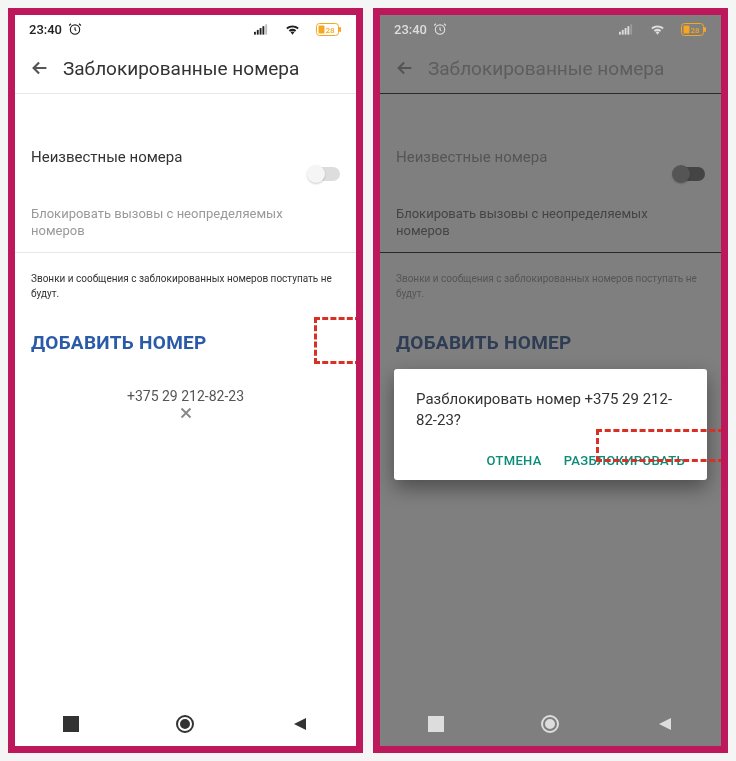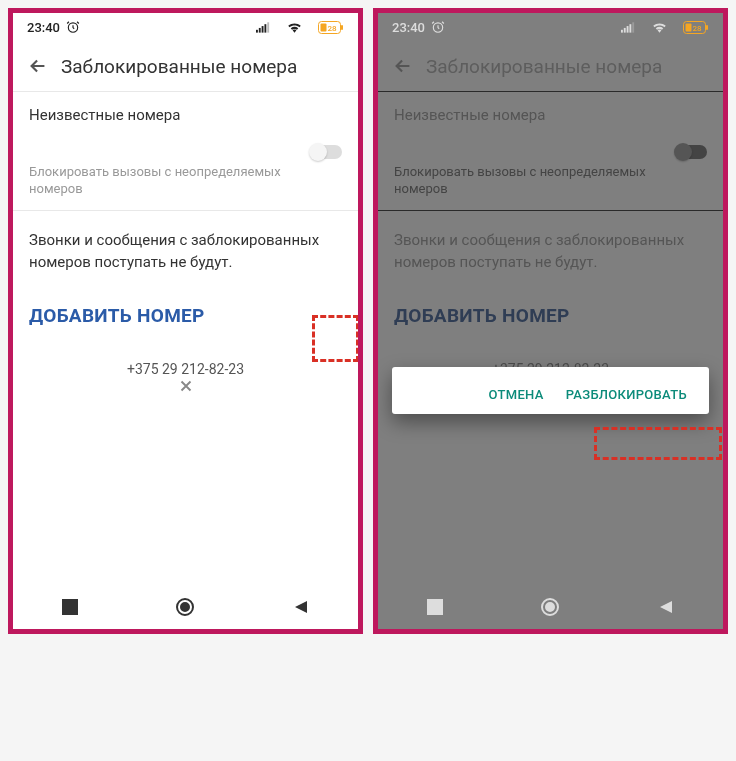--- a/index.html
+++ b/index.html
@@ -5,23 +5,23 @@
     * { margin: 0; padding: 0; box-sizing: border-box; }
     body {
       background: #f5f5f5;
       font-family: -apple-system, BlinkMacSystemFont, "Segoe UI", Roboto, sans-serif;
       display: flex;
       gap: 10px;
       padding: 8px;
     }
     .phone {
       width: 356px;
-      height: 626px;
+      height: 745px;
       background: #fff;
-      border: 5px solid #be185d;
+      border: 7px solid #be185d;
       position: relative;
       overflow: hidden;
     }
     .phone.dimmed { background: #fff; }
     .overlay {
       position: absolute;
       inset: 0;
       background: rgba(0,0,0,0.5);
       z-index: 5;
     }
@@ -66,20 +66,21 @@
       display: flex;
       align-items: center;
       justify-content: space-between;
       gap: 12px;
     }
     .setting-text { flex: 1; }
     .setting-title {
       font-size: 15px;
       color: #333;
       margin-bottom: 2px;
+      margin-top: 40px;
     }
     .dimmed .setting-title { color: #aaa; }
     .setting-sub {
       font-size: 13px;
       color: #999;
       line-height: 1.3;
       margin-top: 40px;
     }
     .dimmed .setting-sub { color: #888; }
     .toggle {
@@ -99,21 +100,21 @@
       background: #f5f5f5;
       box-shadow: 0 1px 2px rgba(0,0,0,0.2);
       top: -2px;
       left: -1px;
     }
     .dimmed .toggle { background: #888; }
     .dimmed .toggle::after { background: #aaa; }
     
     .info-text {
       padding: 18px 16px 8px;
-      font-size: 15px;
+      font-size: 10px;
       color: #333;
       line-height: 1.5;
     }
     .dimmed .info-text { color: #aaa; }
     
     .add-button {
       padding: 22px 16px 18px;
       font-size: 19px;
       font-weight: 700;
       color: #2b5ba8;
@@ -316,20 +317,21 @@
   <div class="number-row">
     <span class="number-text">+375 29 212-82-23</span>
     <svg class="x-icon" width="18" height="18" viewBox="0 0 24 24" fill="none" stroke="currentColor" stroke-width="2.5">
         <path d="M18 6L6 18M6 6l12 12"></path>
       </svg>
   </div>
 
   <div class="overlay"></div>
 
   <div class="dialog">
+    <div class="dialog-text">Разблокировать номер +375 29 212-82-23?</div>
     <div class="dialog-actions">
       <span class="dialog-btn">ОТМЕНА</span>
       <span class="dialog-btn">РАЗБЛОКИРОВАТЬ</span>
     </div>
   </div>
 
   <div class="highlight" style="left:216px; top:414px; width:128px; height:33px;"></div>
 
   <div class="nav-bar">
     <svg class="nav-btn" width="16" height="16" viewBox="0 0 16 16" fill="currentColor">

